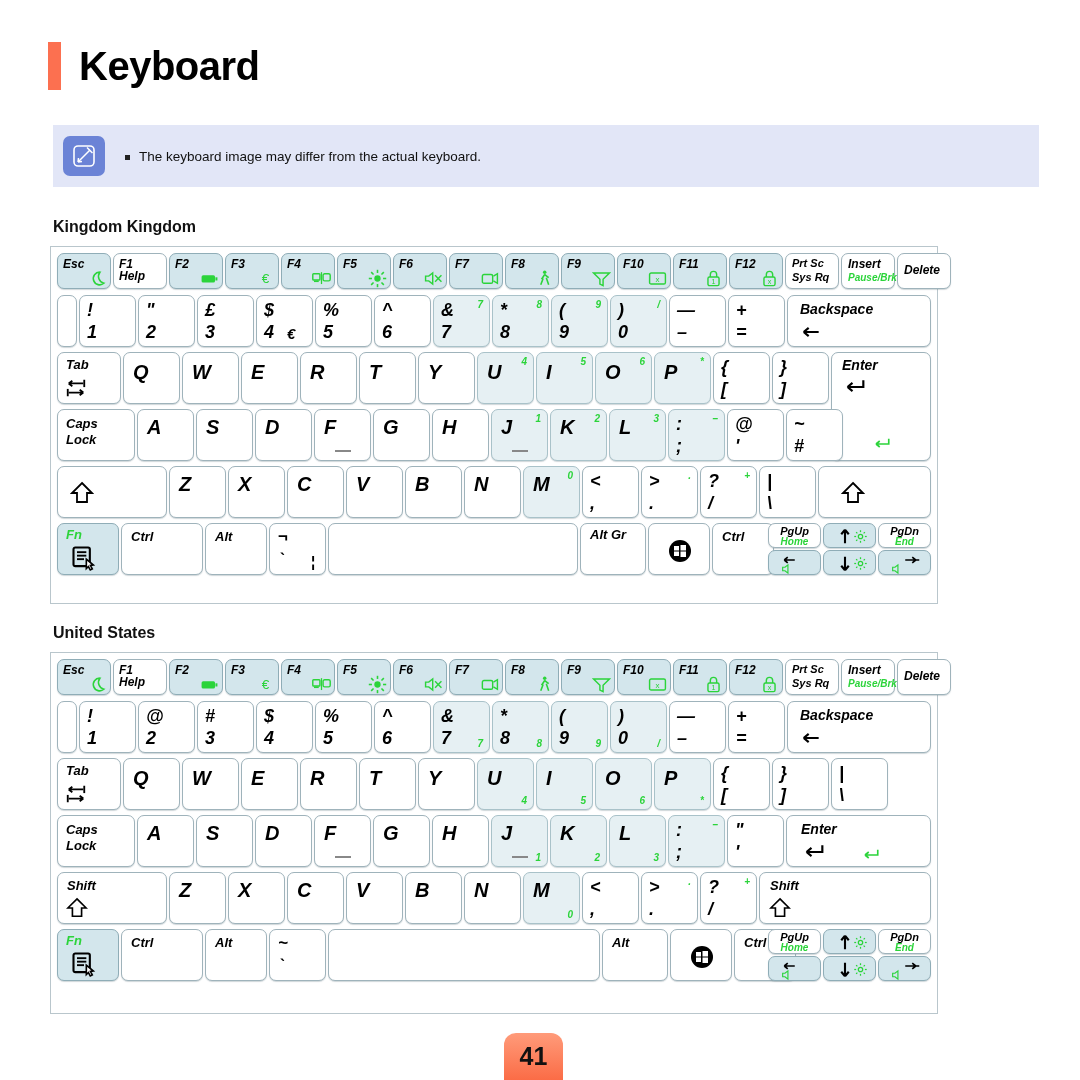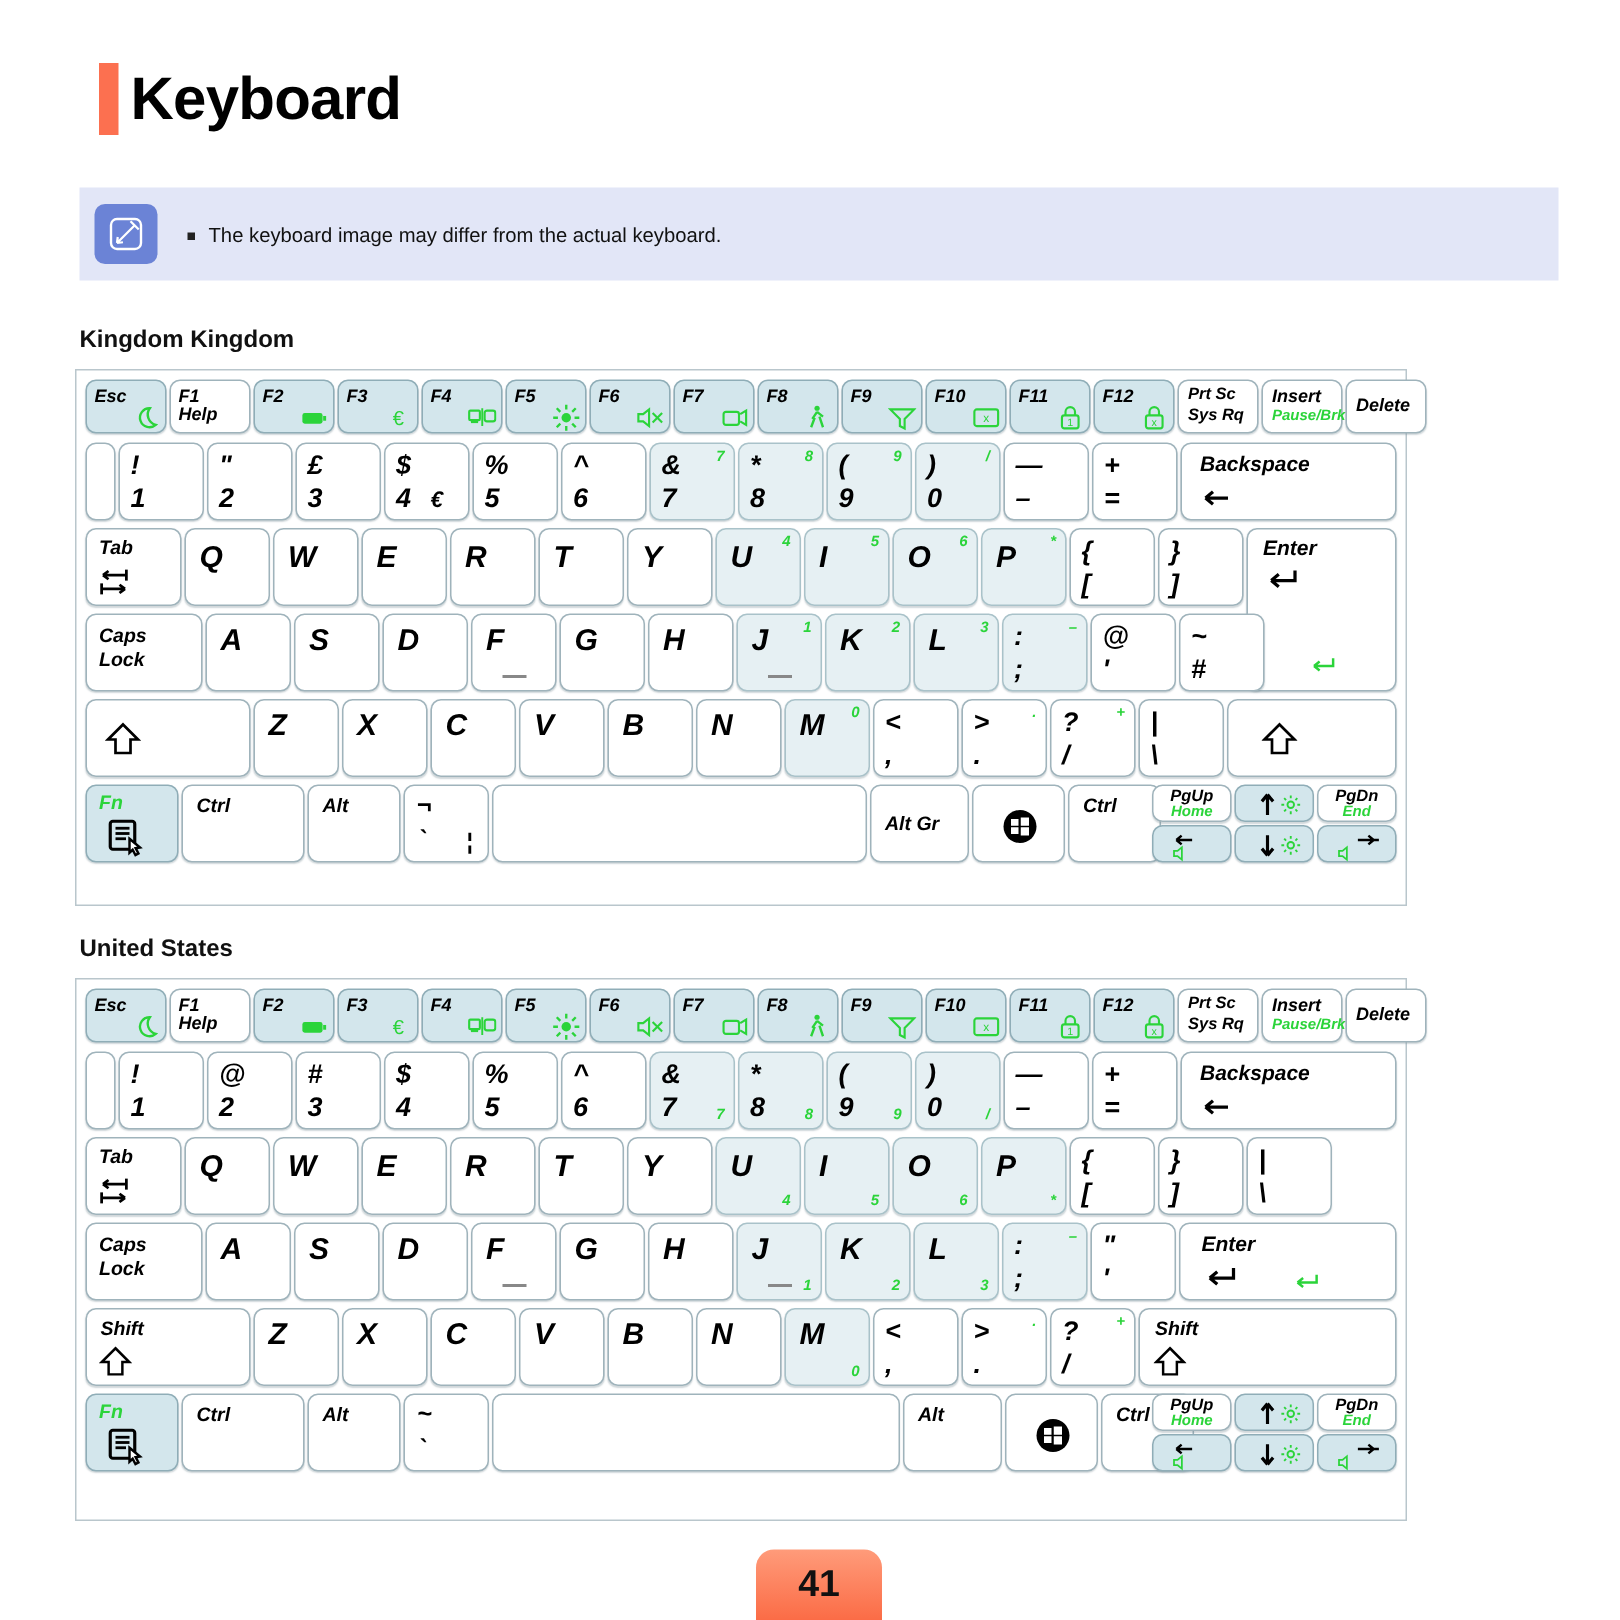--- a/index.html
+++ b/index.html
@@ -6,21 +6,21 @@
   body{
     width:1080px;height:1080px;
     background:#ffffff;
     font-family:"Liberation Sans",sans-serif;
     color:#000;
     overflow:hidden;
     position:relative;
   }
 
   
-  .page-head{position:absolute;left:48px;top:42px;display:flex;align-items:center;gap:8px;margin-left:18px;}
+  .page-head{position:absolute;left:48px;top:42px;display:flex;align-items:center;gap:18px;}
   .head-bar{width:13px;height:48px;background:#fc7050;}
   .head-title{font-size:40px;font-weight:bold;letter-spacing:-0.5px;line-height:1;}
 
   
   .note-box{
     position:absolute;left:53px;top:125px;width:986px;height:62px;
     background:#e2e6f7;display:flex;align-items:center;
   }
   .note-icon{
     width:42px;height:40px;margin-left:10px;margin-right:6px;
@@ -62,21 +62,21 @@
   .tl{left:5px;top:3px;font-size:12px;}
   .tl2{left:5px;top:15px;font-size:12px;}
   .big{left:7px;top:4px;font-size:18px;}
   .bigb{left:7px;bottom:3px;font-size:18px;}
   .grn{color:#2bd43a;font-size:10px;font-weight:bold;font-style:italic;}
   .grn-tr{position:absolute;right:6px;top:3px;}
   .grn-br{position:absolute;right:6px;bottom:3px;}
 
   
   .page-num{
-    position:absolute;left:504px;top:1033px;width:84px;height:47px;
+    position:absolute;left:504px;top:1033px;width:59px;height:47px;
     background:linear-gradient(180deg,#ff9b7a 0%,#fb6c46 100%);
     border-radius:12px 12px 0 0;
     display:flex;align-items:center;justify-content:center;
     font-size:25px;font-weight:bold;color:#111;
   }
 </style>
 </head>
 <body>
 
 <div class="page-head">
@@ -455,21 +455,21 @@
     <div class="key" style="left: 154px; top: 276px; width: 62px; height: 52px;">
       <div class="lb " style="left:9px;top:5px;font-size:13px;">Alt</div>
     </div>
     <div class="key" style="left: 218px; top: 276px; width: 57px; height: 52px;">
       <div class="lb " style="left:8px;top:3px;font-size:17px;">¬</div>
       <div class="lb " style="left:8px;bottom:4px;font-size:17px;">`</div>
       <div class="lb " style="right:10px;bottom:4px;font-size:15px;">¦</div>
     </div>
     <div class="key" style="left: 277px; top: 276px; width: 250px; height: 52px;"></div>
     <div class="key" style="left: 529px; top: 276px; width: 66px; height: 52px;">
-      <div class="lb " style="left:9px;top:17px;font-size:13px;">Alt Gr</div>
+      <div class="lb " style="left:9px;top:3px;font-size:13px;">Alt Gr</div>
     </div>
     <div class="key" style="left: 597px; top: 276px; width: 62px; height: 52px;">
       <svg viewBox="0 0 24 24" width="24" height="24" style="position: absolute; left: 19px; top: 15px;">
         <circle cx="12" cy="12" r="11" fill="#000"></circle>
         <g fill="#fff">
           <rect x="6" y="7" width="5" height="4.5"></rect>
           <rect x="12.5" y="6" width="5.5" height="5.5"></rect>
           <rect x="6" y="12.5" width="5" height="4.5"></rect>
           <rect x="12.5" y="12.5" width="5.5" height="5.5"></rect>
         </g>

